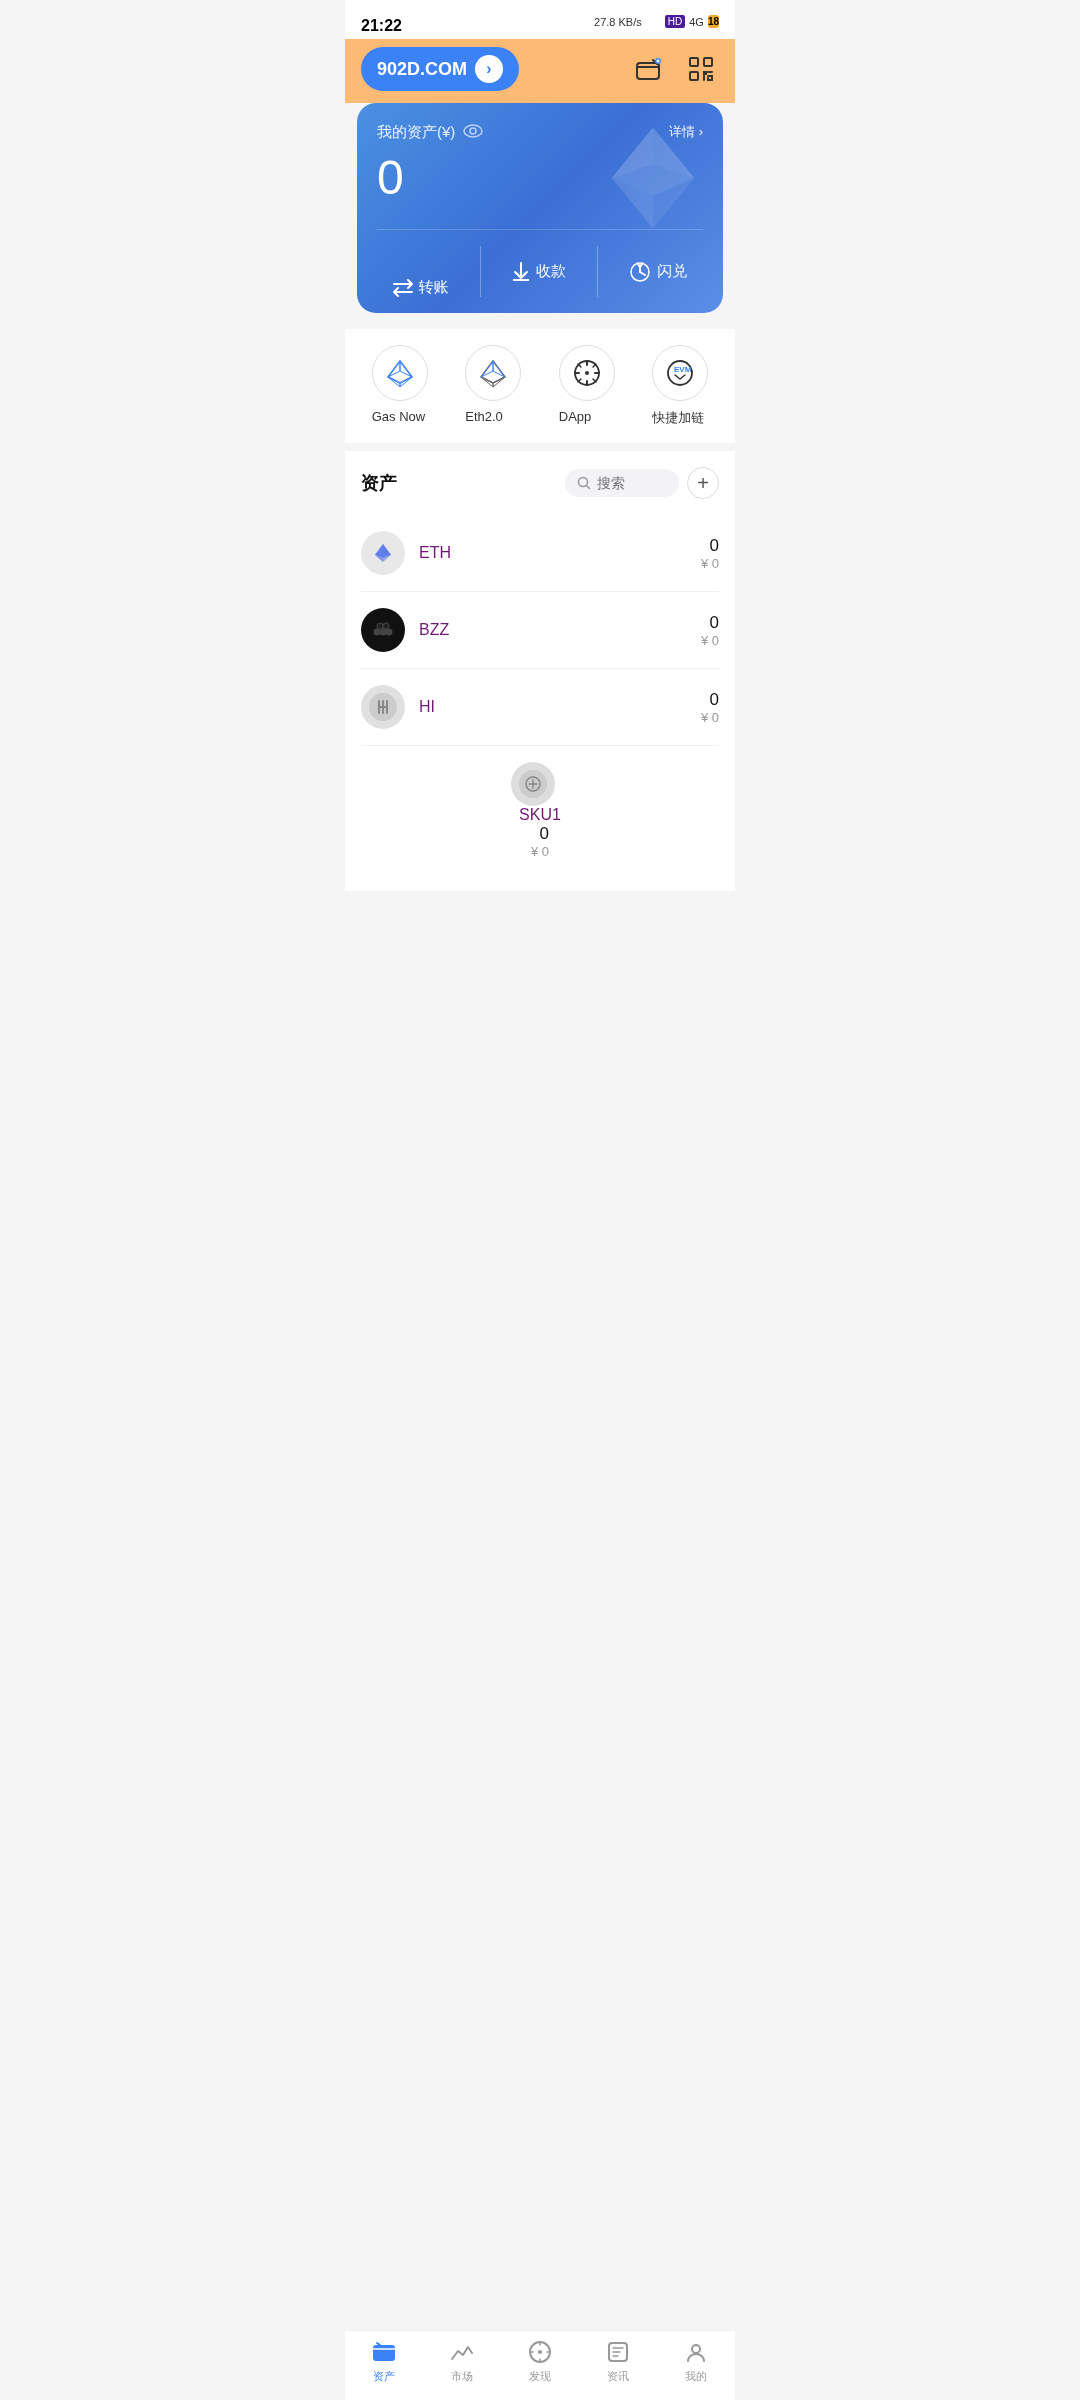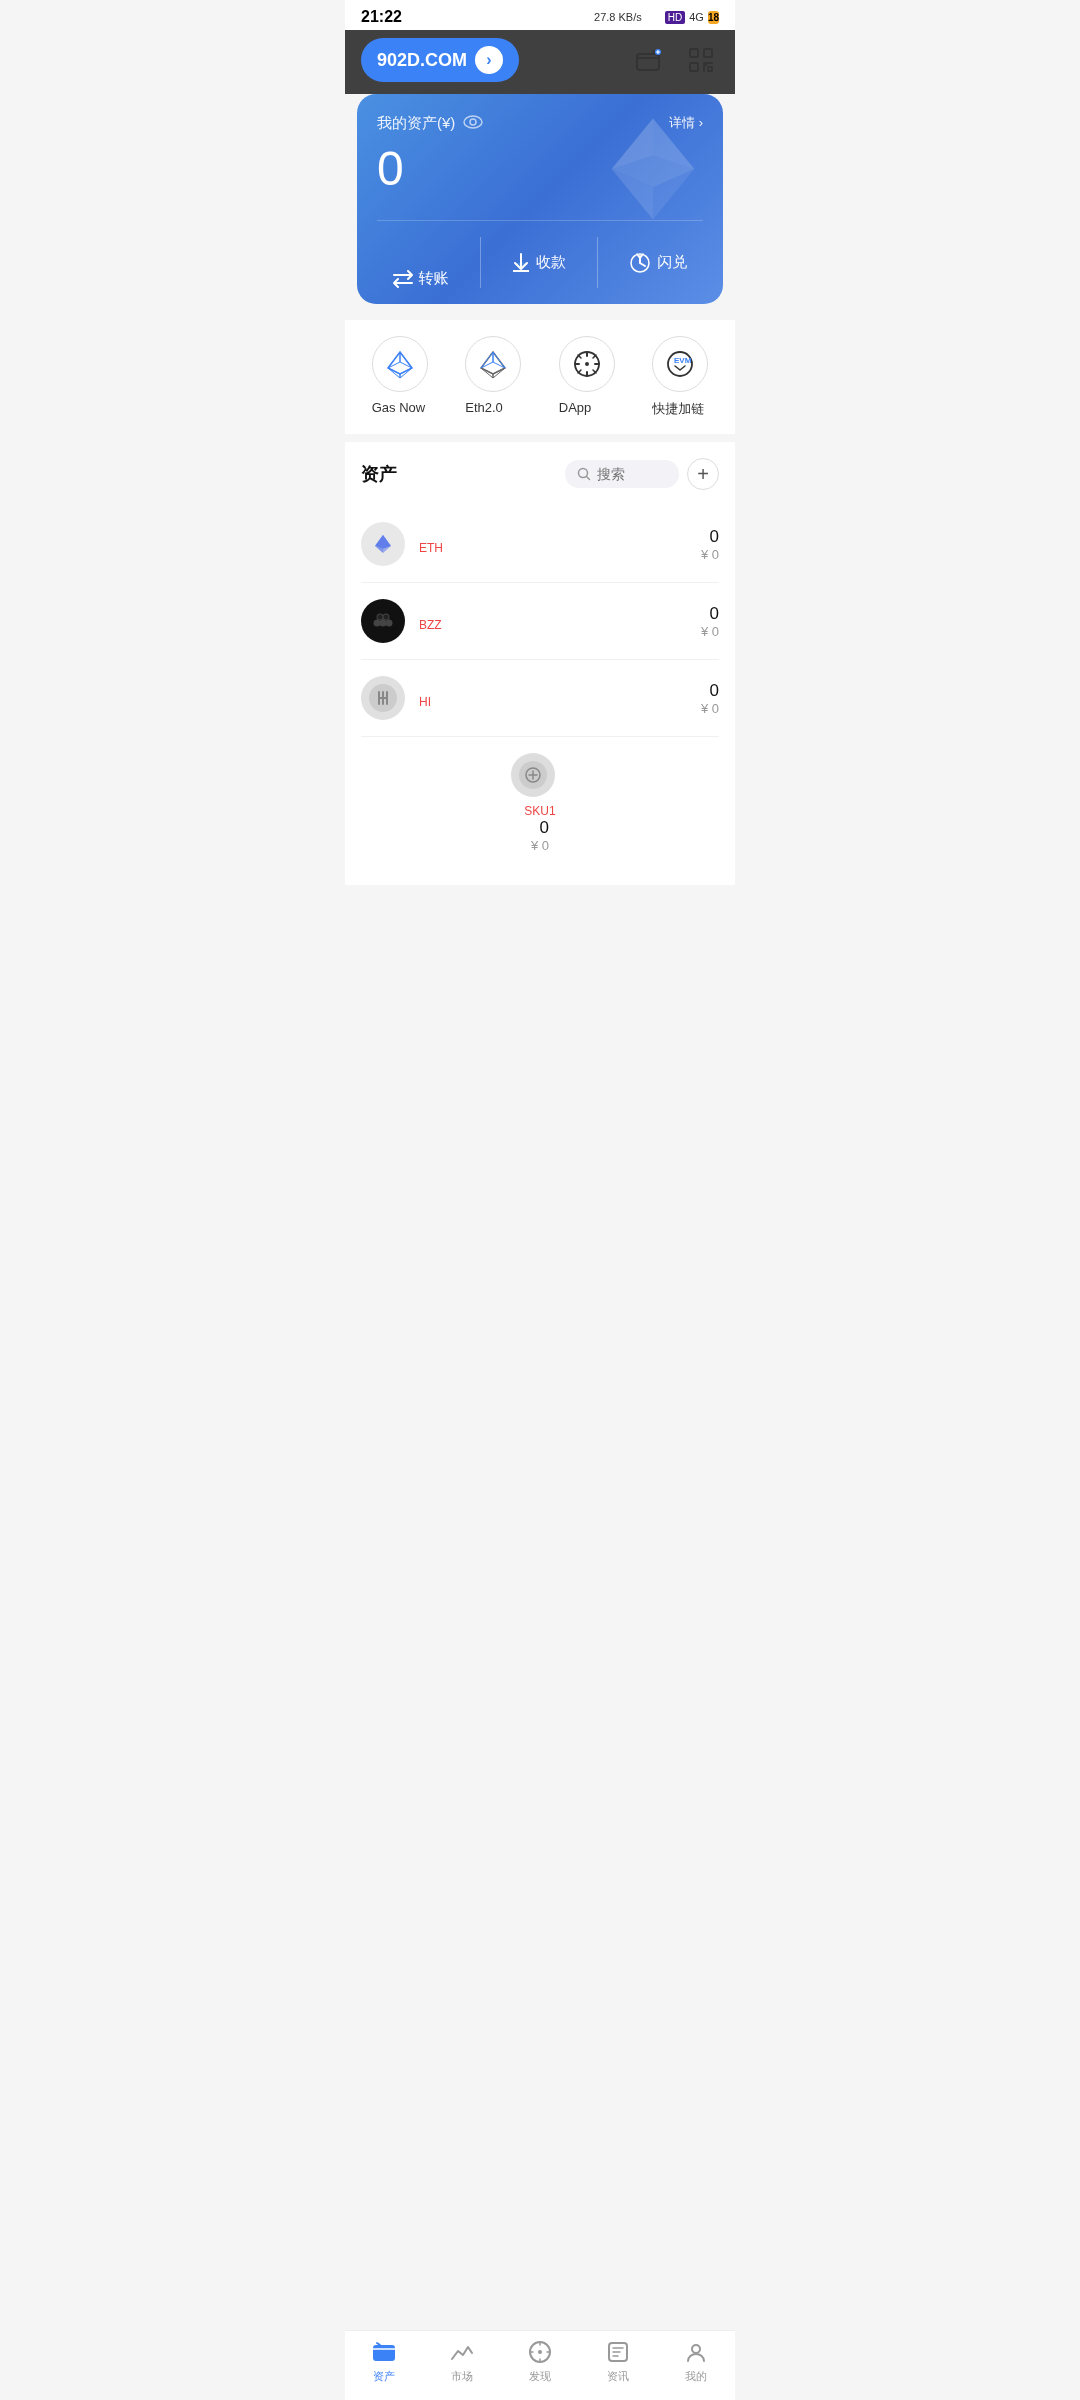--- a/index.html
+++ b/index.html
@@ -18,20 +18,21 @@
       display: flex;
       justify-content: space-between;
       align-items: center;
       padding: 8px 16px 4px;
       background: #fff;
     }
     .status-time {
       font-size: 16px;
       font-weight: 600;
       color: #000;
+      margin-top: 9px;
     }
     .status-icons {
       display: flex;
       align-items: center;
       gap: 4px;
       font-size: 11px;
       color: #333;
     }
     .battery-icon {
       background: #f5a623;
@@ -41,21 +42,21 @@
       font-size: 10px;
       font-weight: bold;
     }
 
     
     .header {
       display: flex;
       justify-content: space-between;
       align-items: center;
       padding: 8px 16px 12px;
-      background: #404040;
+      background: #fdba74;
     }
     .brand-pill {
       background: #3b82f6;
       color: #fff;
       border-radius: 25px;
       padding: 8px 16px;
       display: flex;
       align-items: center;
       gap: 8px;
       font-size: 18px;
@@ -255,23 +256,22 @@
       margin-right: 14px;
       background: #e8e8e8;
       display: flex;
       align-items: center;
       justify-content: center;
       overflow: hidden;
       flex-shrink: 0;
     }
     .token-name {
       flex: 1;
-      font-size: 12px;
-      color: #ef4444;
-      margin-top: 7px;
+      font-size: 16px;
+      color: #701a75;
     }
     .token-values {
       text-align: right;
     }
     .token-amount {
       font-size: 17px;
       color: #111;
     }
     .token-fiat {
       font-size: 13px;

